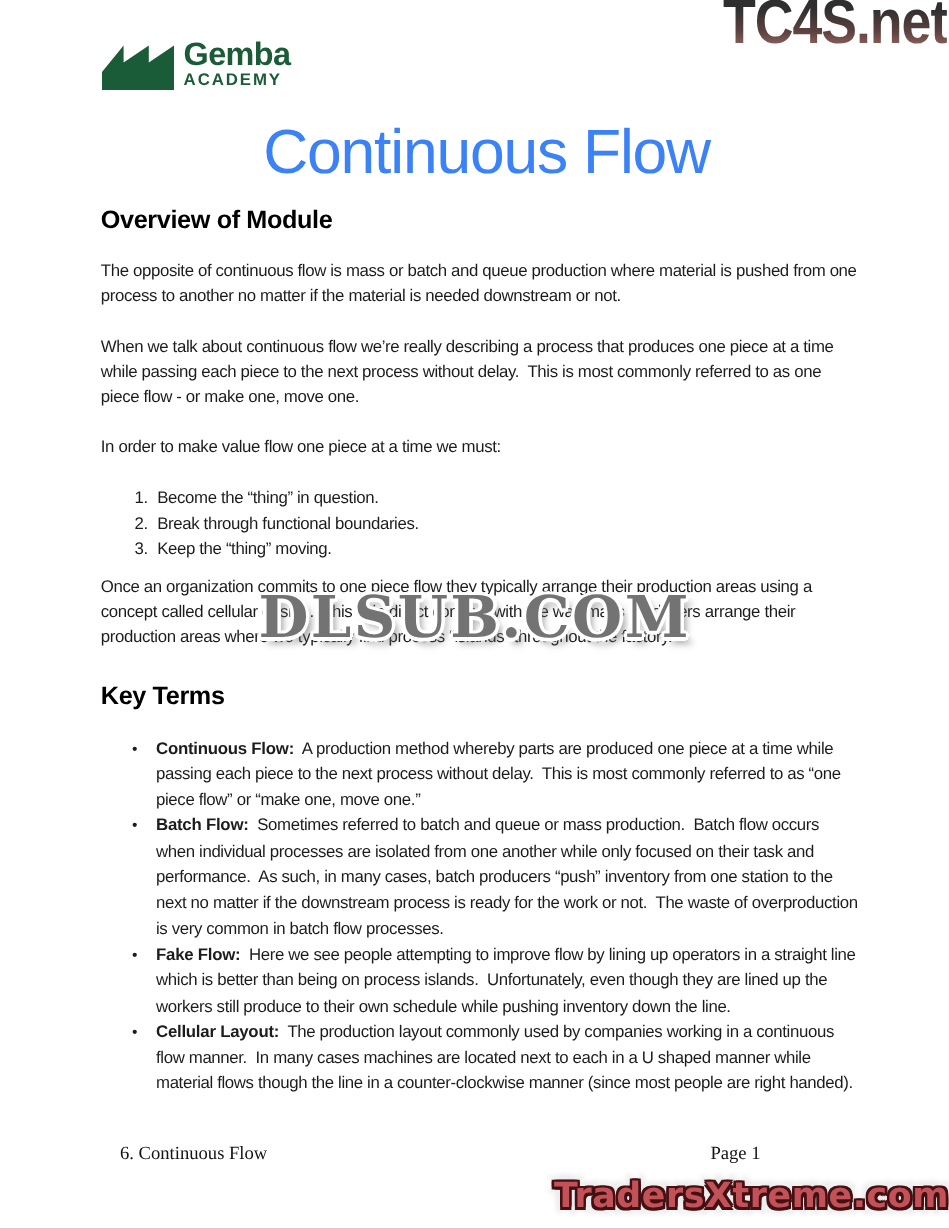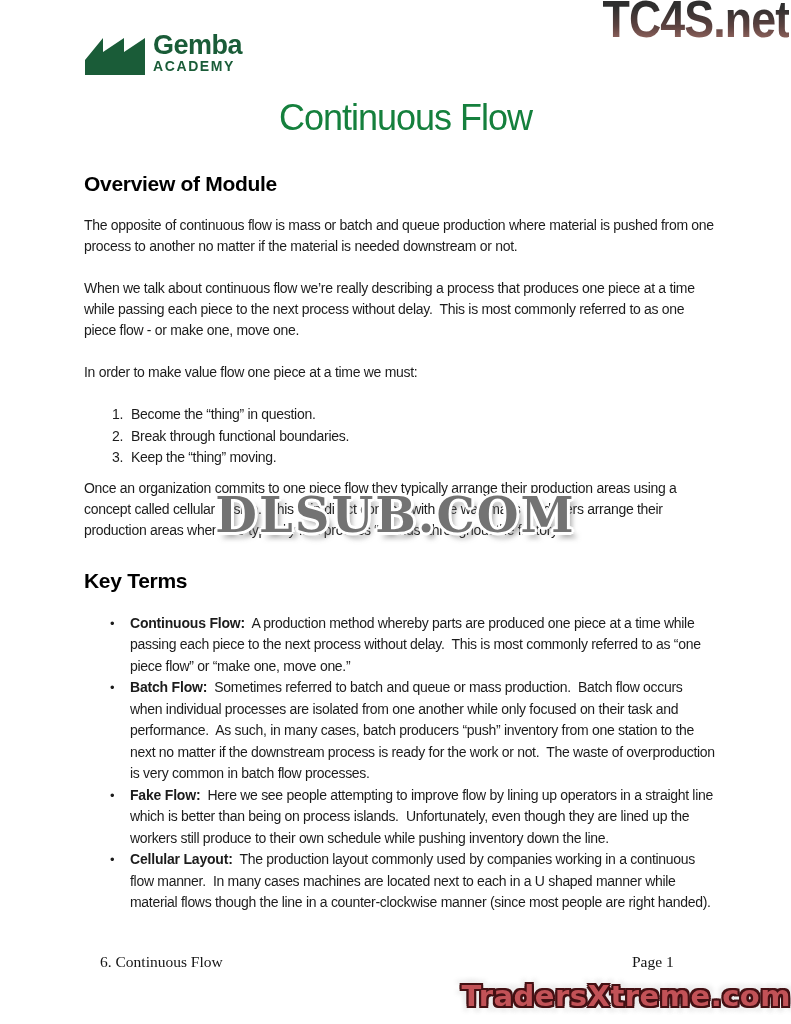--- a/index.html
+++ b/index.html
@@ -61,22 +61,22 @@
       -2px -2px 0 #431013, 2px -2px 0 #431013, -2px 2px 0 #431013, 2px 2px 0 #431013,
       -2px 0 0 #431013, 2px 0 0 #431013, 0 -2px 0 #431013, 0 2px 0 #431013,
       -5px -5px 4px rgba(235,235,235,0.95), 5px -5px 4px rgba(235,235,235,0.95),
       -5px 5px 4px rgba(235,235,235,0.95), 5px 5px 4px rgba(235,235,235,0.95);
   }
 
   
   .title {
     position:absolute; top:97px; left:0; width:100%;
     text-align:center;
-    font-size:36px; font-weight:400; letter-spacing:-1px;
-    color:#15803d;
+    font-size:52px; font-weight:400; letter-spacing:-1px;
+    color:#3b82f6;
     padding-left:20px;
   }
 
   
   .content {
     position:absolute; left:84px; top:172px; width:634px;
     font-size:14px; line-height:21px; letter-spacing:-0.3px;
     color:#1c1c1c;
   }
   .sec-heading {
@@ -98,21 +98,21 @@
   .term-item .bullet { width:20px; flex:0 0 20px; font-size:13px; }
   .term-item .term-text { flex:1; white-space:pre-wrap; }
   .term-text b { letter-spacing:-0.2px; }
 
   
   .footer-left {
     position:absolute; top:953px; left:84px;
     font-family:"Liberation Serif", serif; font-size:15.5px; color:#141414;margin-left:16px;
   }
   .footer-right {
-    position:absolute; top:953px; left:632px;
+    position:absolute; top:953px; left:592px;
     font-family:"Liberation Serif", serif; font-size:15.5px; color:#141414;
   }
 </style>
 </head>
 <body>
 
 <div class="page">
 
   <div class="logo">
     <svg class="logo-icon" viewBox="0 0 64 46">

